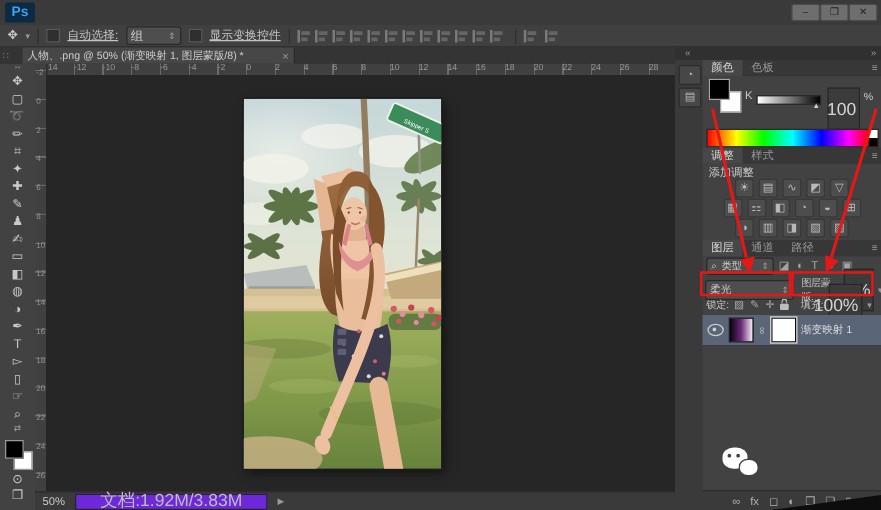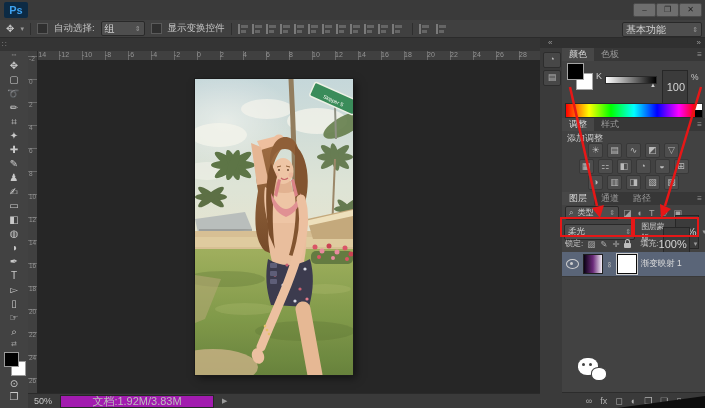--- a/index.html
+++ b/index.html
@@ -19,21 +19,21 @@
               display:flex;align-items:center;gap:6px;padding-left:6px;box-sizing:border-box;}
   .sep{width:1px;height:12px;background:#2e2e2e;}
   .cb{width:9px;height:9px;background:#2f2f2f;border:1px solid #5a5a5a;display:inline-block;}
   .dd{background:#4e4e4e;border:1px solid #292929;border-radius:2px;height:13px;display:flex;align-items:center;
       padding:0 3px;gap:4px;color:#cfcfcf;}
   .ddarrow{font-size:7px;color:#9a9a9a;}
   .alg{width:11px;height:10px;opacity:.5;background:
         linear-gradient(#b5b5b5,#b5b5b5) no-repeat 0 0/2px 10px,
         linear-gradient(#8a8a8a,#8a8a8a) no-repeat 3px 1px/7px 3px,
         linear-gradient(#8a8a8a,#8a8a8a) no-repeat 3px 6px/5px 3px;}
-  .optlabel{font-size:9.5px;color:#c3c3c3;white-space:nowrap;}
+  .optlabel{font-size:9.5px;color:#c3c3c3;white-space:nowrap;text-decoration:underline;}
   .workspace{position:absolute;right:3px;top:22px;width:72px;}
   
   .tabbar{left:0;top:38px;width:540px;height:13px;background:#343434;border-bottom:1px solid #2a2a2a;}
   .grip{left:2px;top:40px;color:#7a7a7a;font-size:8px;letter-spacing:1px;}
   .doctab{left:18px;top:38px;width:218px;height:13px;background:#474747;border-right:1px solid #2a2a2a;
           display:flex;align-items:center;padding:0 4px;box-sizing:border-box;gap:4px;}
   .doctab .title{font-size:8.5px;color:#cdcdcd;white-space:nowrap;overflow:hidden;flex:1;}
   .doctab .close{color:#9a9a9a;font-size:9px;}
   
   .toolbar{left:0;top:51px;width:28px;height:357px;background:#424242;border-right:1px solid #333;}
@@ -47,38 +47,38 @@
           background-position:8px 0;overflow:hidden;}
   .hruler span{position:absolute;top:0;font-size:7px;color:#949494;}
   .vruler{left:28px;top:51px;width:9px;height:342px;background:#404040;border-right:1px solid #2a2a2a;
           background-image:repeating-linear-gradient(to bottom,#6a6a6a 0 1px,transparent 1px 23px);
           background-position:0 5px;overflow:hidden;}
   .vruler span{position:absolute;left:1px;font-size:6.5px;color:#949494;}
   .canvas{left:37px;top:60px;width:503px;height:333px;background:#262626;}
   .photo{left:195px;top:79px;width:158px;height:296px;box-shadow:0 0 0 1px #1b1b1b,3px 3px 8px rgba(0,0,0,.5);}
   .statusbar{left:28px;top:393px;width:512px;height:15px;background:#3a3a3a;border-top:1px solid #2a2a2a;
              display:flex;align-items:center;gap:8px;padding-left:6px;box-sizing:border-box;}
-  .docbox{width:152px;height:11px;background:#a21caf;border:1px solid #262626;color:#bdbdbd;font-size:11px;
+  .docbox{width:152px;height:11px;background:#6d28d9;border:1px solid #262626;color:#bdbdbd;font-size:14px;
           display:flex;align-items:center;justify-content:center;}
   
   .dockheader{left:540px;top:38px;width:165px;height:10px;background:#303030;color:#9a9a9a;font-size:8px;}
   .dockstrip{left:540px;top:48px;width:22px;height:360px;background:#3a3a3a;border-right:1px solid #2e2e2e;}
   .stripicon{left:543px;width:16px;height:14px;background:#474747;border:1px solid #2d2d2d;border-radius:2px;
              color:#b5b5b5;font-size:9px;text-align:center;line-height:13px;}
   .dock{left:562px;top:48px;width:143px;height:360px;background:#424242;}
   .ptabs{position:absolute;left:0;width:143px;height:13px;background:#373737;display:flex;align-items:flex-end;}
   .ptab{padding:0 7px;height:13px;line-height:13px;font-size:9px;color:#9a9a9a;}
   .ptab.active{background:#474747;color:#dadada;}
   .pmenu{position:absolute;right:3px;top:2px;color:#9a9a9a;font-size:8px;}
   .fgswatch{left:567px;top:63px;width:15px;height:15px;background:#000;border:1px solid #a5a5a5;z-index:2;}
   .bgswatch{left:576px;top:73px;width:15px;height:15px;background:#fff;border:1px solid #a5a5a5;}
   .ktrack{left:605px;top:76px;width:50px;height:6px;background:linear-gradient(to right,#fff,#000);border:1px solid #2a2a2a;}
   .kknob{left:650px;top:82px;color:#d0d0d0;font-size:6px;}
   .vbox{background:#3b3b3b;border:1px solid #272727;height:12px;display:flex;align-items:center;
-        justify-content:flex-end;padding:16px 2px;color:#d5d5d5;font-size:11px;box-sizing:border-box;}
+        justify-content:flex-end;padding:16px 2px;color:#d5d5d5;font-size:14px;box-sizing:border-box;}
   .spectrum{left:565px;top:103px;width:136px;height:13px;border:1px solid #2a2a2a;display:flex;
             background:linear-gradient(to right,#f00,#ff0 17%,#0f0 33%,#0ff 50%,#00f 67%,#f0f 83%,#f00 95%,#f00);}
   .spectrum::after{content:"";margin-left:auto;width:7px;height:100%;background:linear-gradient(#fff 50%,#000 50%);}
   .adjrow{position:absolute;width:143px;height:15px;display:flex;justify-content:center;gap:4px;}
   .adjic{width:13px;height:13px;background:#4d4d4d;border:1px solid #383838;border-radius:2px;color:#b9b9b9;
          font-size:9px;line-height:12px;text-align:center;}
   .lrow{position:absolute;left:562px;width:143px;display:flex;align-items:center;font-size:8.5px;color:#c5c5c5;}
   .eye{width:11px;height:8px;border:1px solid #cfcfcf;border-radius:50%;position:relative;display:inline-block;}
   .eye::after{content:"";position:absolute;left:3px;top:1.5px;width:3px;height:3px;border-radius:50%;background:#cfcfcf;}
   .thumbphoto{width:15px;height:18px;border:1px solid #1e1e1e;
@@ -142,27 +142,27 @@
         <span class="alg" style="margin-right:3px"></span>
         <span class="alg" style="margin-right:3px"></span>
         <span class="alg" style="margin-right:3px"></span>
         <span class="alg" style="margin-right:3px"></span>
         <span class="alg" style="margin-right:3px"></span>
       </div>
     <div class="sep"></div>
     <span class="alg"></span>
     <span class="alg"></span>
   </div>
-  <div class="abs dd workspace">
-    <span>基本功能</span>
-    <span class="ddarrow" style="margin-left:auto">⇕</span>
-  </div>
 
   <div class="abs tabbar"></div>
   <div class="abs grip">∷</div>
+  <div class="abs doctab">
+    <span class="title">人物、.png @ 50% (渐变映射 1, 图层蒙版/8) *</span>
+    <span class="close">×</span>
+  </div>
 
   <div class="abs toolbar">
     <div class="toolgrip">▪▪</div>
     <div>
 
     <div class="tool">✥</div>
         <div class="tool">▢</div>
         <div class="tool">➰</div>
         <div class="tool">✏</div>
         <div class="tool">⌗</div>

